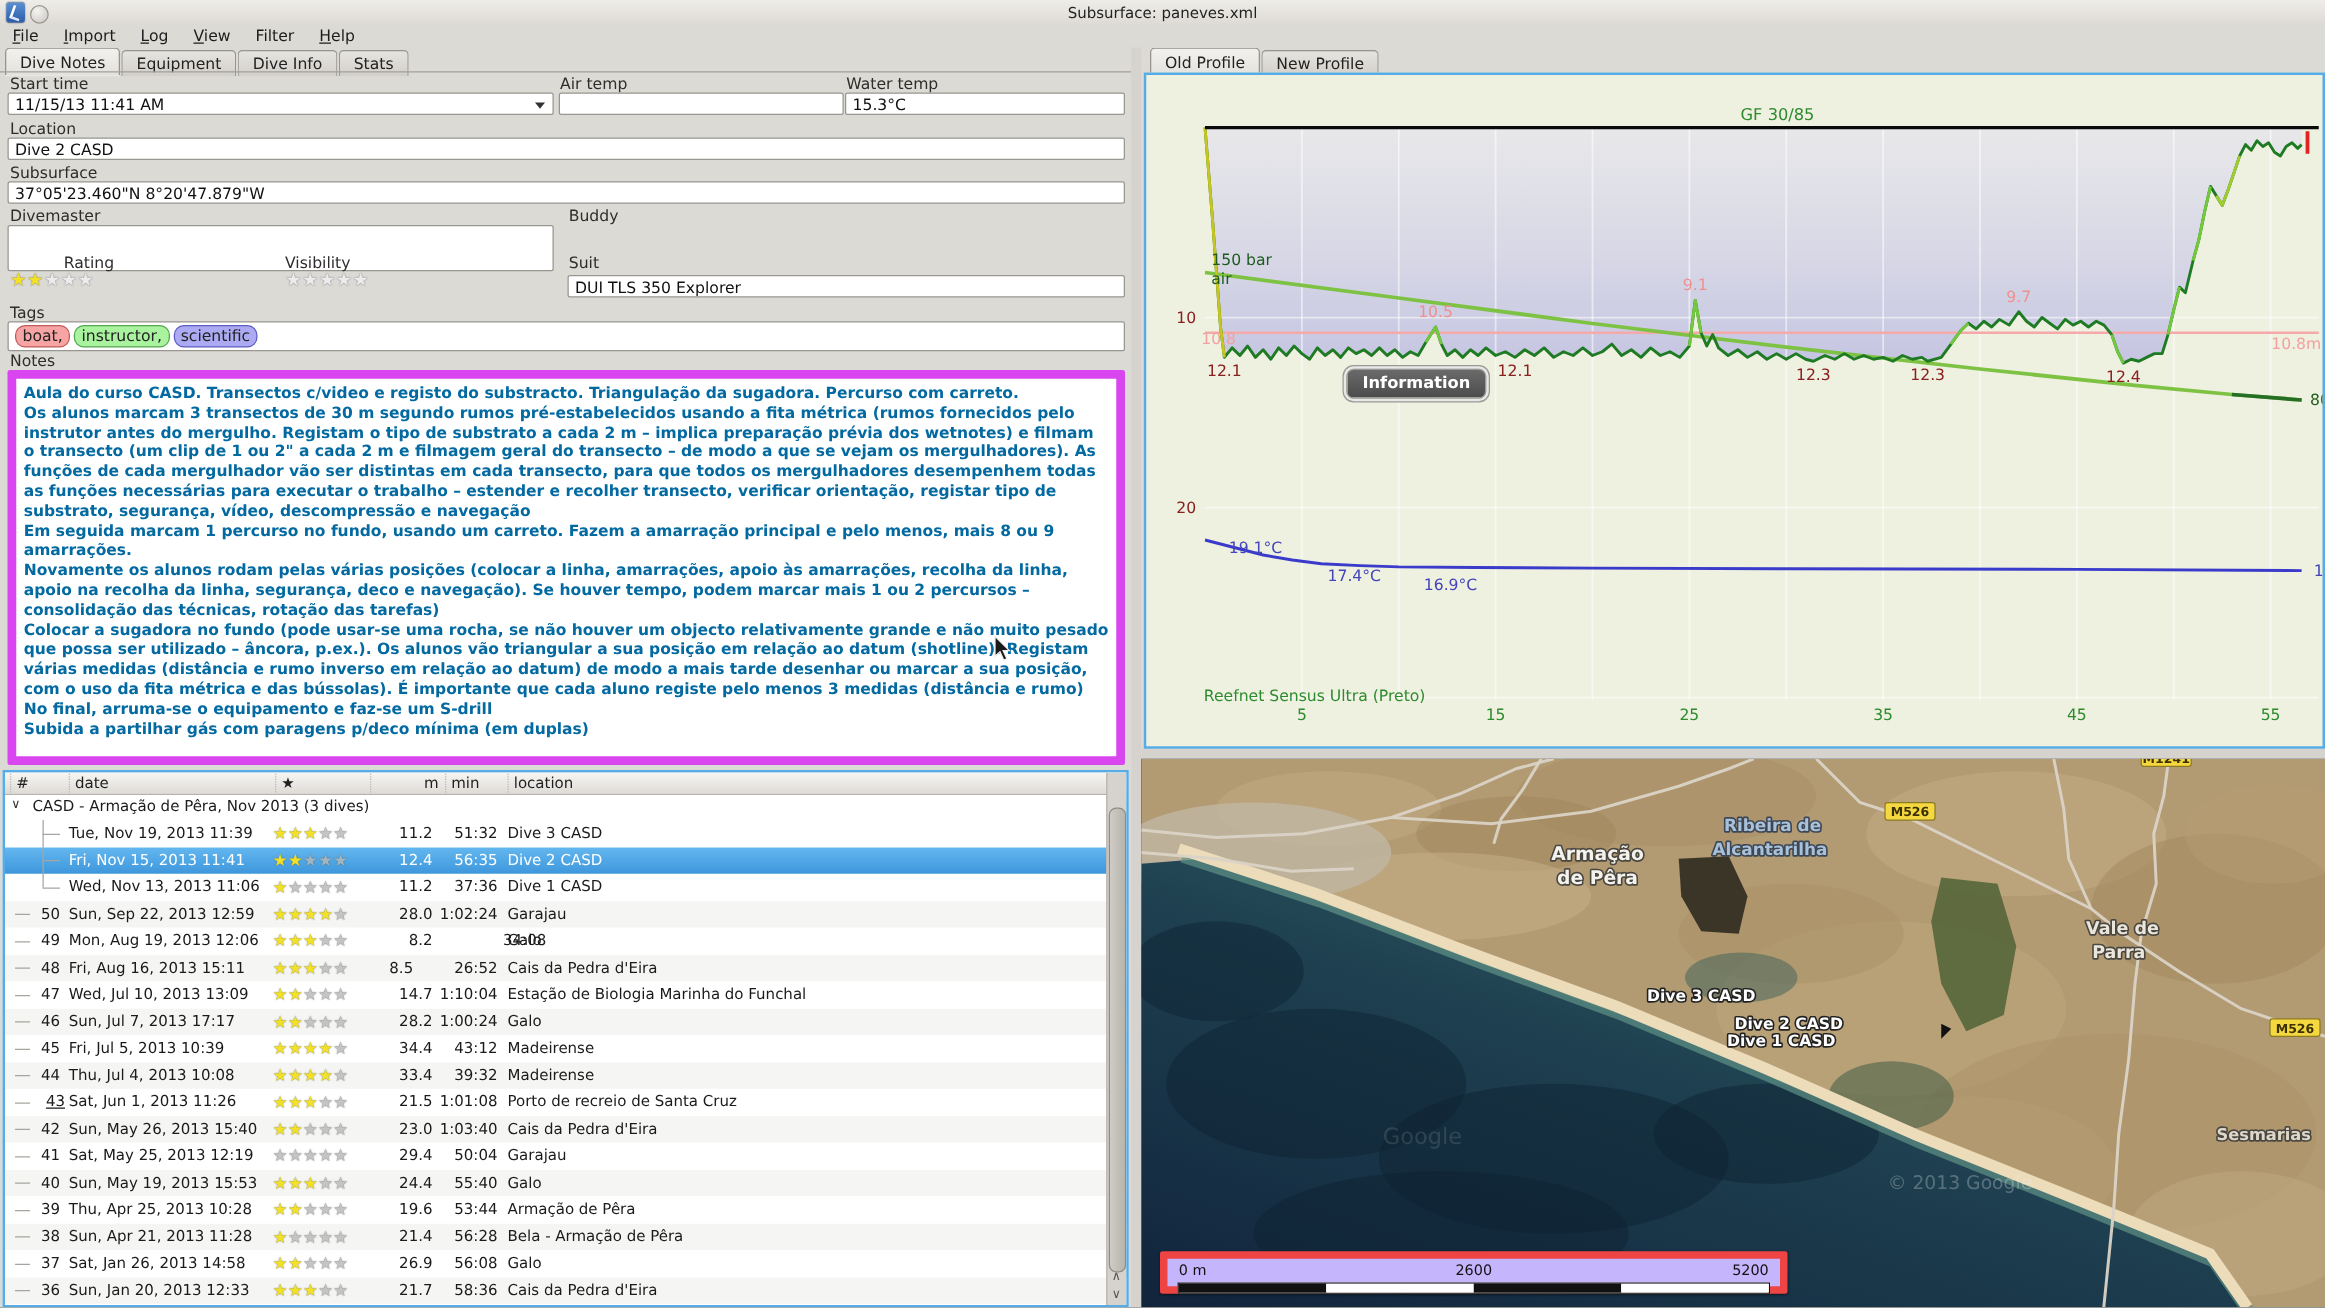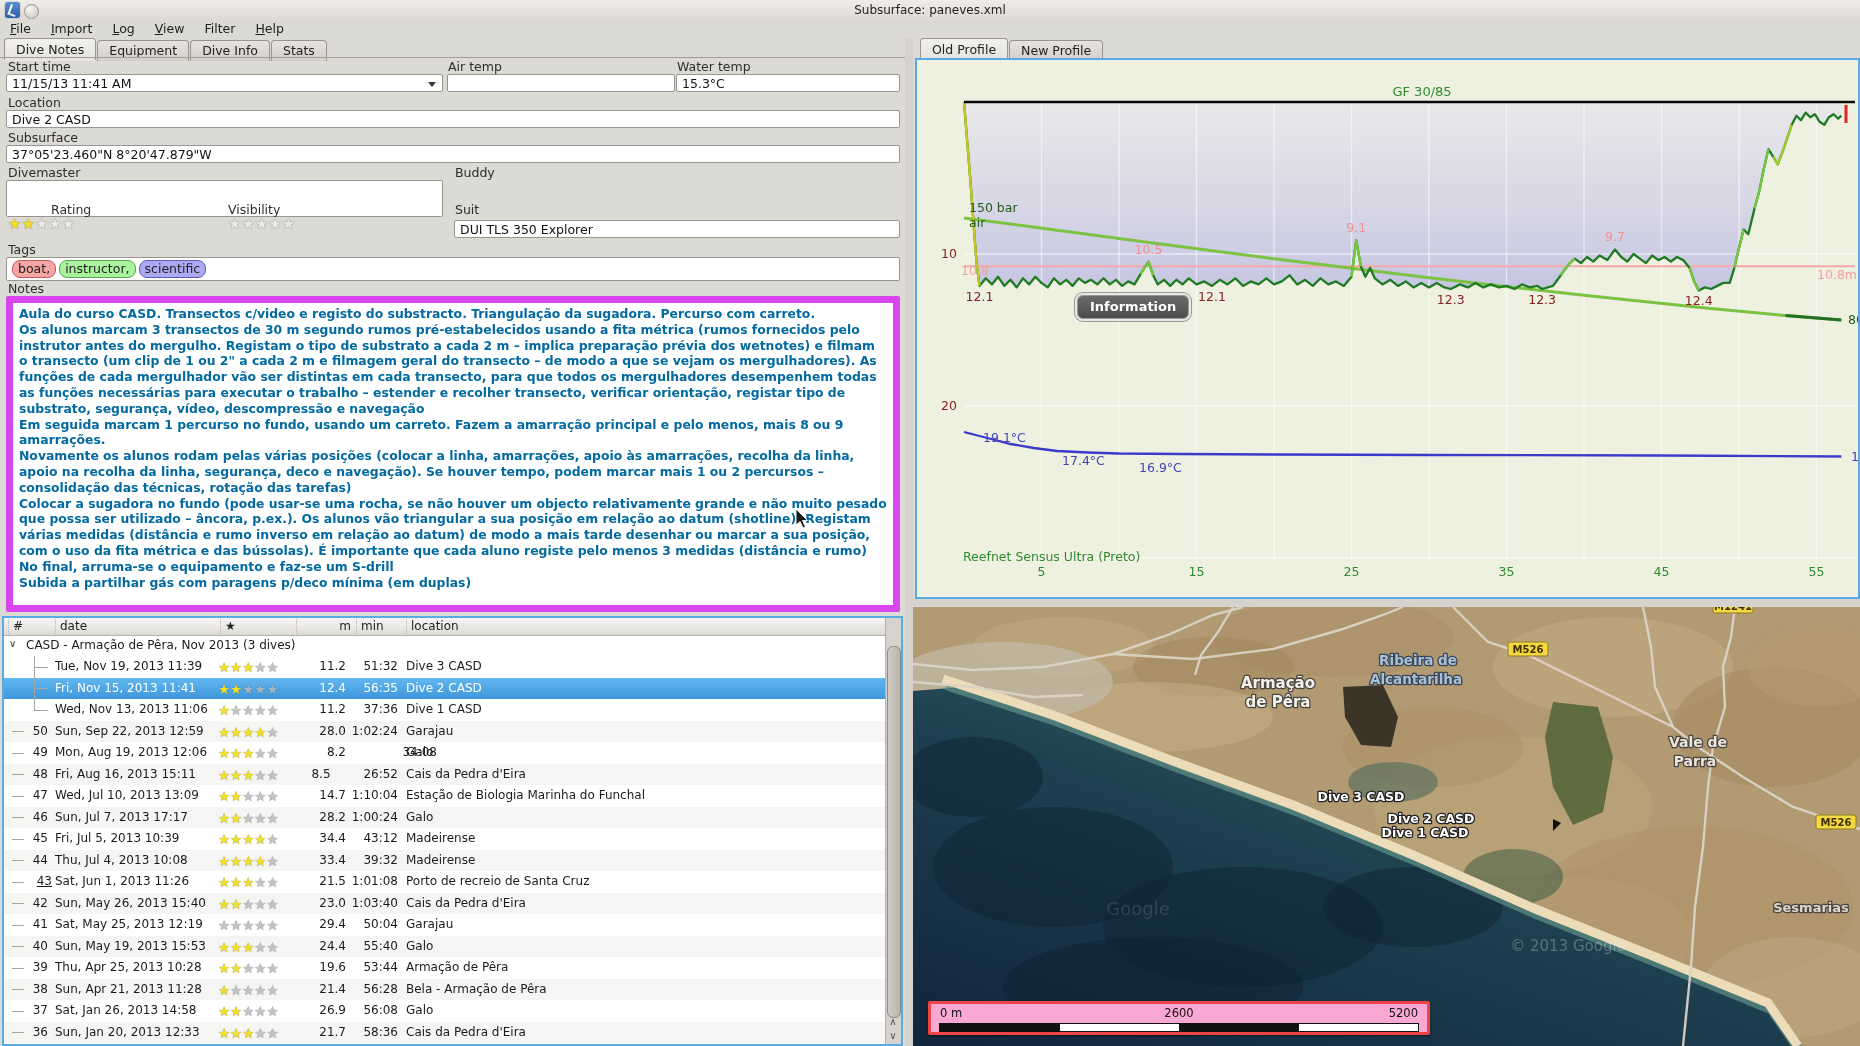--- a/index.html
+++ b/index.html
@@ -61,22 +61,22 @@
   .sb-btn{position:absolute;left:0;width:14px;height:14px;color:#555;font-size:10px;text-align:center;line-height:13px;}
   
   .splitter-v{position:absolute;left:905px;top:38px;width:8px;bottom:0;background:#d6d3ce;}
   .splitter-h{position:absolute;left:913px;top:599px;right:0;height:8px;background:#d6d3ce;}
   .profilebox{position:absolute;left:915px;top:58px;width:945px;height:541px;
     background:#eef0e0;border:2px solid #58ace6;box-sizing:border-box;}
   .infobtn{position:absolute;left:160px;top:235px;background:linear-gradient(#6a6a6a,#4c4c4c);
     color:#fff;font-weight:bold;font-size:13px;padding:3px 12px 4px 12px;border:1px solid #9a9a9a;
     border-radius:6px;box-shadow:0 0 0 2px #e8e8e4, 0 0 0 3px #999;}
   .mapbox{position:absolute;left:913px;top:607px;width:947px;height:439px;overflow:hidden;background:#2a4a58;}
-  .scalebar{position:absolute;left:15px;top:394px;width:502px;height:34px;background:#f9a8d4;
-    border:3px solid #ef4444;border-radius:2px;box-shadow:0 1px 2px rgba(0,0,0,.5);box-sizing:border-box;}
+  .scalebar{position:absolute;left:15px;top:394px;width:502px;height:34px;background:#c4b5fd;
+    border:6px solid #ef4444;border-radius:2px;box-shadow:0 1px 2px rgba(0,0,0,.5);box-sizing:border-box;}
   .scalebar .lab{position:absolute;top:2px;font-size:11.5px;color:#111;}
   .scalebar .bar{position:absolute;left:8px;right:8px;top:19px;height:7px;border:1px solid #111;background:#fff;}
   .scalebar .seg{position:absolute;top:0;bottom:0;}
   .cursor{position:absolute;left:795px;top:508px;}
 </style>
 </head>
 <body>
 
 <div class="screen">
 

